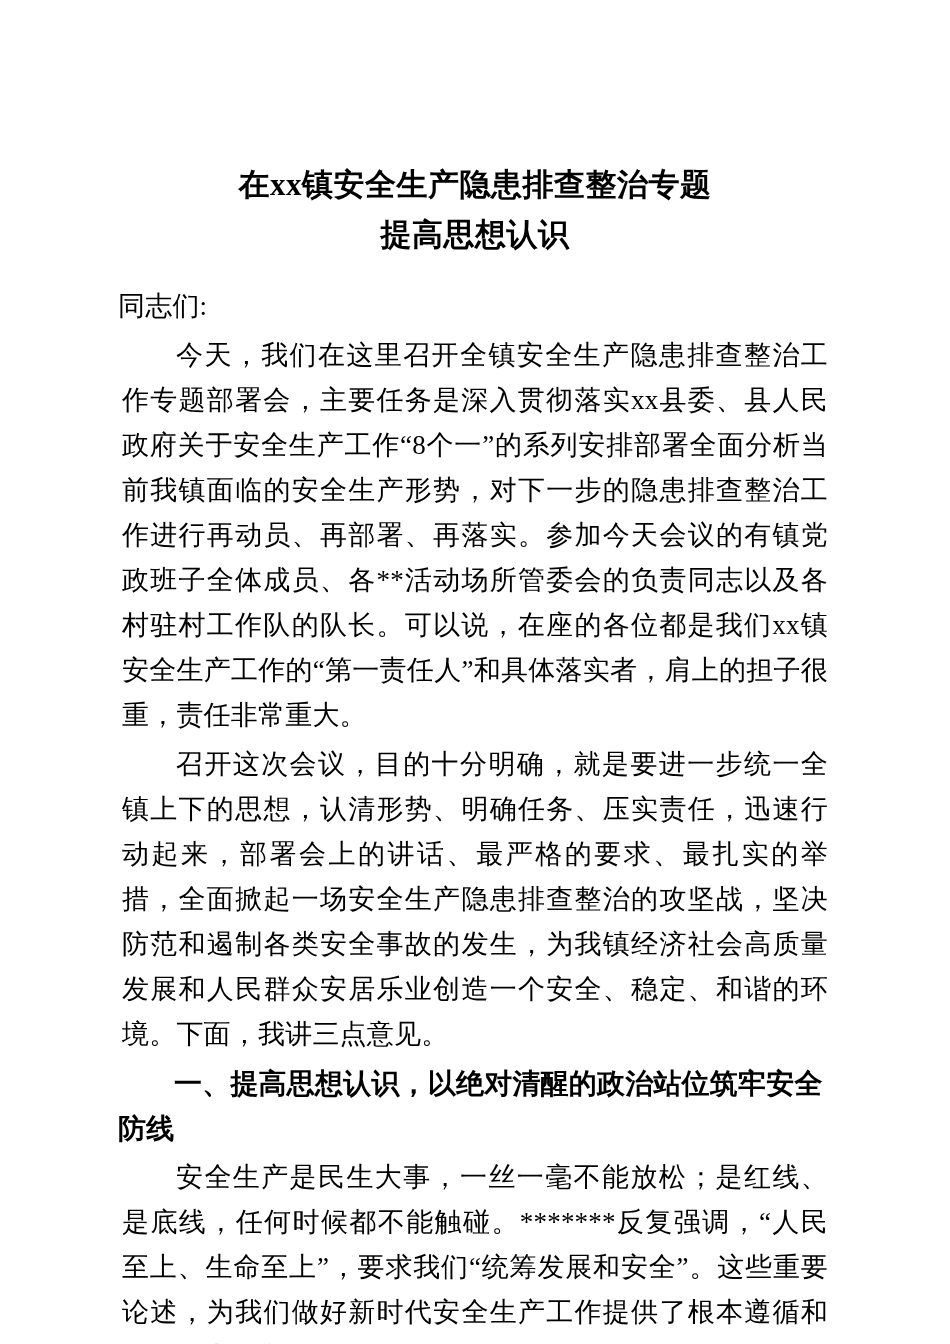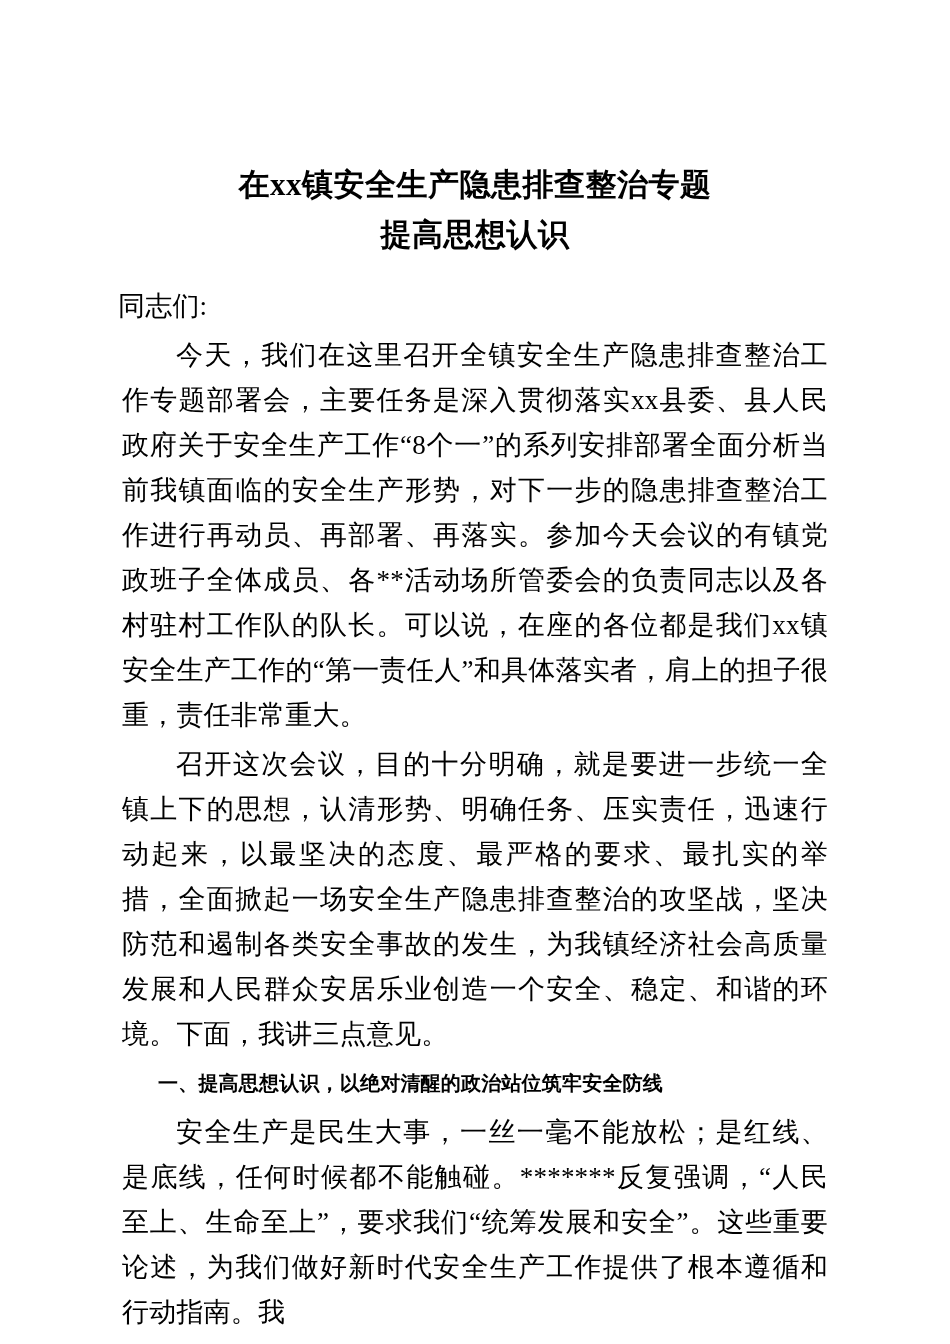--- a/index.html
+++ b/index.html
@@ -63,21 +63,21 @@
     margin: 4px;
     text-align: justify;
     text-justify: inter-ideograph;
     text-align-last: left;
     text-indent: 2em;
     letter-spacing: 0.2px;
     word-break: break-all;
   }
 
   h2.section-head {
-    font-size: 20px;
+    font-size: 28px;
     line-height: 45px;
     margin: 0;
     font-weight: bold;
     text-indent: 2em;
     text-align: left;
     letter-spacing: 0.2px;
   }
 </style>
 </head>
 <body>
@@ -87,20 +87,20 @@
 
     <div class="doc-title">
       <span class="title-line">在xx镇安全生产隐患排查整治专题</span>
       <span class="title-line">提高思想认识</span>
     </div>
 
     <p class="salutation">同志们:</p>
 
     <p class="body-par">今天，我们在这里召开全镇安全生产隐患排查整治工作专题部署会，主要任务是深入贯彻落实xx县委、县人民政府关于安全生产工作“8个一”的系列安排部署全面分析当前我镇面临的安全生产形势，对下一步的隐患排查整治工作进行再动员、再部署、再落实。参加今天会议的有镇党政班子全体成员、各**活动场所管委会的负责同志以及各村驻村工作队的队长。可以说，在座的各位都是我们xx镇安全生产工作的“第一责任人”和具体落实者，肩上的担子很重，责任非常重大。</p>
 
-    <p class="body-par">召开这次会议，目的十分明确，就是要进一步统一全镇上下的思想，认清形势、明确任务、压实责任，迅速行动起来，以最坚决的态度、最严格的要求、最扎实的举措，全面掀起一场安全生产隐患排查整治的攻坚战，坚决防范和遏制各类安全事故的发生，为我镇经济社会高质量发展和人民群众安居乐业创造一个安全、稳定、和谐的环境。下面，我讲三点意见。</p>
+    <p class="body-par">召开这次会议，目的十分明确，就是要进一步统一全镇上下的思想，认清形势、明确任务、压实责任，迅速行动起来，部署会上的讲话、最严格的要求、最扎实的举措，全面掀起一场安全生产隐患排查整治的攻坚战，坚决防范和遏制各类安全事故的发生，为我镇经济社会高质量发展和人民群众安居乐业创造一个安全、稳定、和谐的环境。下面，我讲三点意见。</p>
 
     <h2 class="section-head">一、提高思想认识，以绝对清醒的政治站位筑牢安全防线</h2>
 
     <p class="body-par">安全生产是民生大事，一丝一毫不能放松；是红线、是底线，任何时候都不能触碰。*******反复强调，“人民至上、生命至上”，要求我们“统筹发展和安全”。这些重要论述，为我们做好新时代安全生产工作提供了根本遵循和行动指南。我</p>
 
   </div>
 </div>
 
 </body></html>

